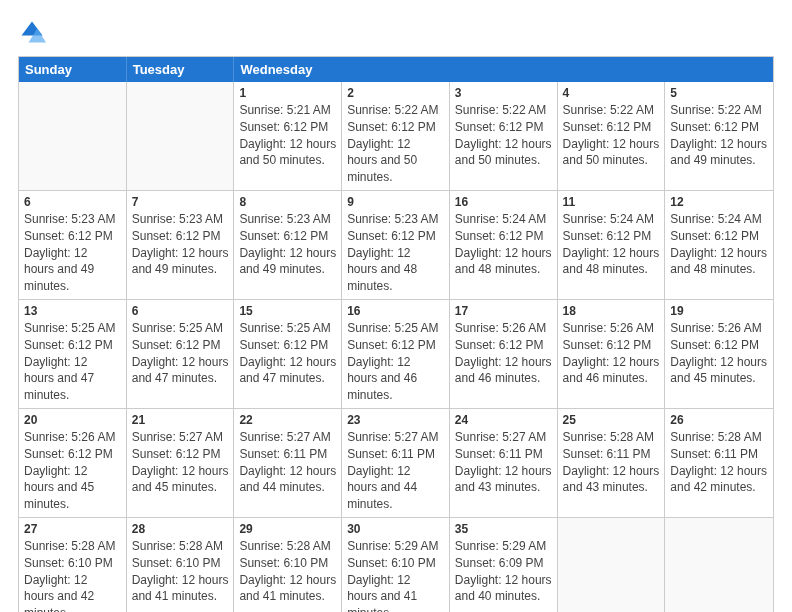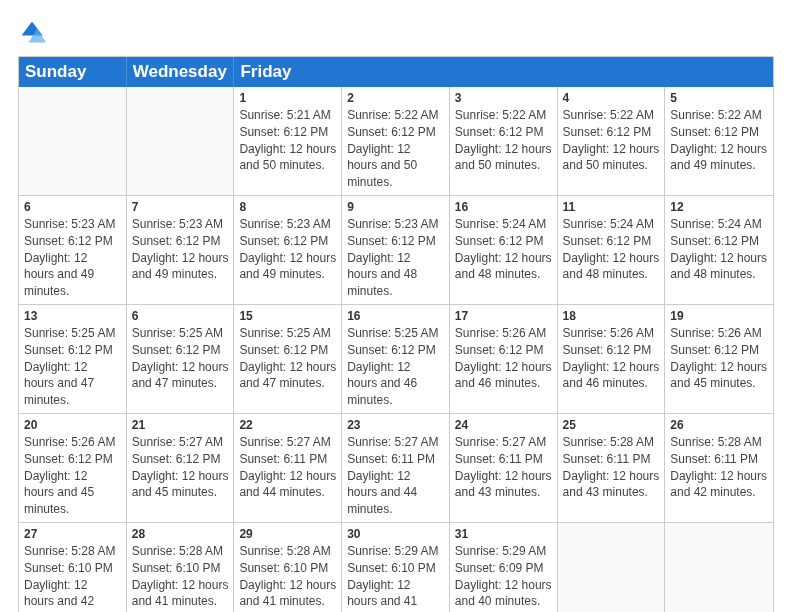--- a/index.html
+++ b/index.html
@@ -66,21 +66,21 @@
       flex-direction: column;
       border: 1px solid #ccc;
     }
     .cal-header {
       display: grid;
       grid-template-columns: repeat(7, 1fr);
       background: #2176d2;
     }
     .cal-header-cell {
       color: #fff;
-      font-size: 17px;
+      font-size: 13px;
       font-weight: bold;
       padding: 5px 6px;
       text-align: left;
       border-right: 1px solid #4a90d9;
     }
     .cal-header-cell:last-child { border-right: none; }
     .cal-body {
       flex: 1;
       display: flex;
       flex-direction: column;
@@ -132,22 +132,22 @@
     </div>
     <div class="title-block">
       <div class="month-title"></div>
       <div class="subtitle"></div>
     </div>
   </div>
 
   <div class="calendar">
     <div class="cal-header">
     <div class="cal-header-cell">Sunday</div>
+        <div class="cal-header-cell">Tuesday</div>
         <div class="cal-header-cell">Wednesday</div>
-        <div class="cal-header-cell">Friday</div>
       </div>
     <div class="cal-body">
     <div class="cal-row">
           <div class="cal-cell empty"></div>
           <div class="cal-cell empty"></div>
           <div class="cal-cell">
             <span class="day-num">1</span>
             <div class="day-info">Sunrise: 5:21 AM<br>Sunset: 6:12 PM<br>Daylight: 12 hours and 50 minutes.</div>
           </div>
           <div class="cal-cell">
@@ -268,21 +268,21 @@
           </div>
           <div class="cal-cell">
             <span class="day-num">29</span>
             <div class="day-info">Sunrise: 5:28 AM<br>Sunset: 6:10 PM<br>Daylight: 12 hours and 41 minutes.</div>
           </div>
           <div class="cal-cell">
             <span class="day-num">30</span>
             <div class="day-info">Sunrise: 5:29 AM<br>Sunset: 6:10 PM<br>Daylight: 12 hours and 41 minutes.</div>
           </div>
           <div class="cal-cell">
-            <span class="day-num">31</span>
+            <span class="day-num">35</span>
             <div class="day-info">Sunrise: 5:29 AM<br>Sunset: 6:09 PM<br>Daylight: 12 hours and 40 minutes.</div>
           </div>
           <div class="cal-cell empty"></div>
           <div class="cal-cell empty"></div>
         </div>
       </div>
   </div>
 </div>
 
 </body></html>

